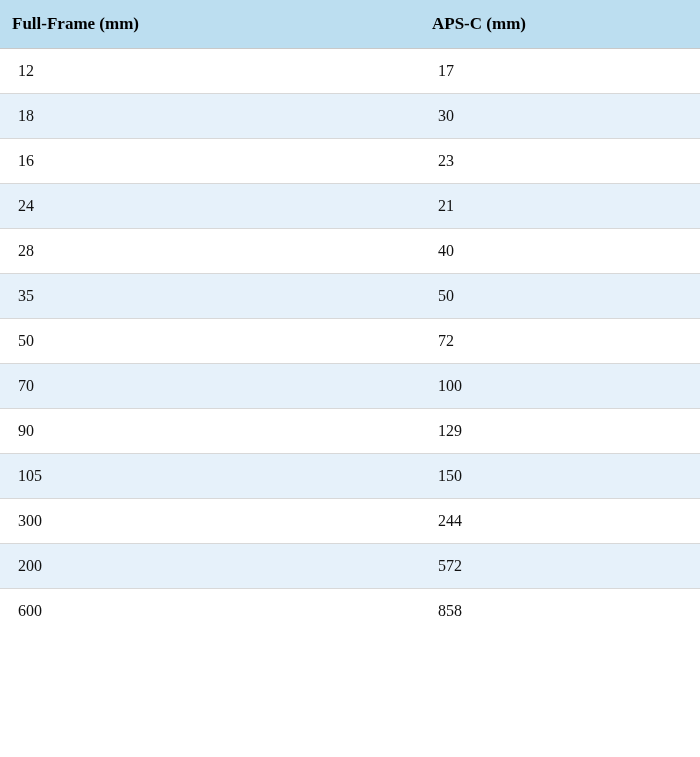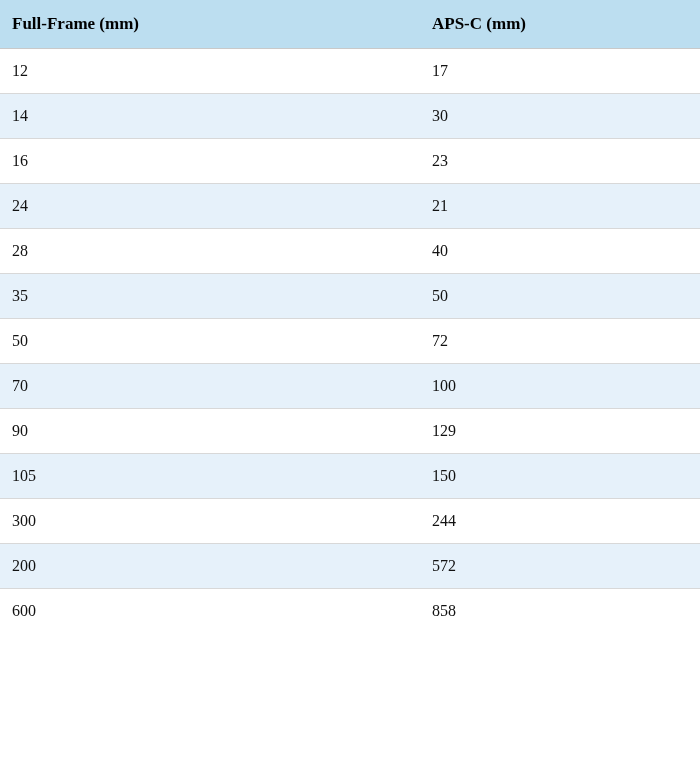--- a/index.html
+++ b/index.html
@@ -18,21 +18,21 @@
       text-align: left;
       font-weight: bold;
       font-size: 17px;
       color: #000;
       padding: 14px 12px 14px 12px;
       border-bottom: 1px solid #c9c9c9;
     }
     td {
       font-size: 16px;
       color: #111;
-      padding: 13px 12px;
+      padding: 13px 18px;
       border-bottom: 1px solid #d8d8d8;
     }
     tbody tr:nth-child(odd) td {
       background: #ffffff;
     }
     tbody tr:nth-child(even) td {
       background: #e6f1fa;
     }
     tbody tr:last-child td {
       border-bottom: none;
@@ -49,21 +49,21 @@
       <th>Full-Frame (mm)</th>
       <th>APS-C (mm)</th>
     </tr>
   </thead>
   <tbody>
     <tr>
       <td>12</td>
       <td>17</td>
     </tr>
     <tr>
-      <td>14</td>
+      <td>18</td>
       <td>30</td>
     </tr>
     <tr>
       <td>16</td>
       <td>23</td>
     </tr>
     <tr>
       <td>24</td>
       <td>21</td>
     </tr>

